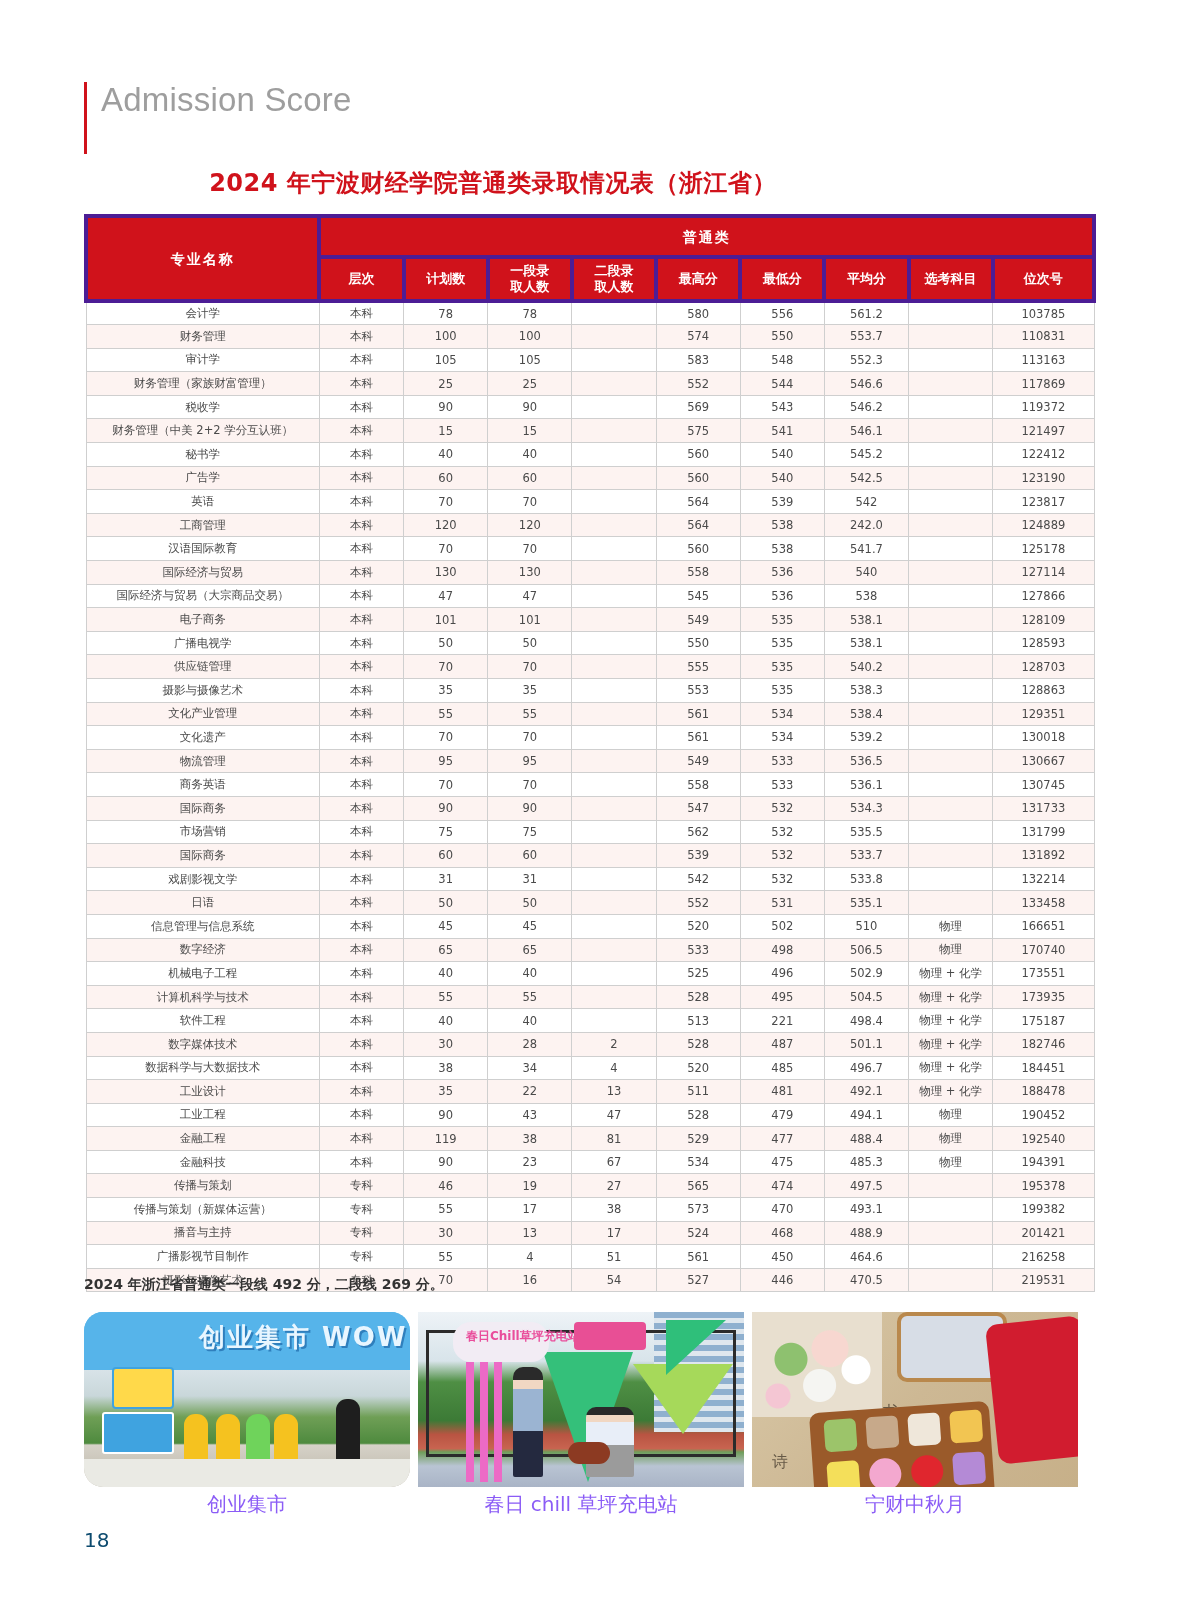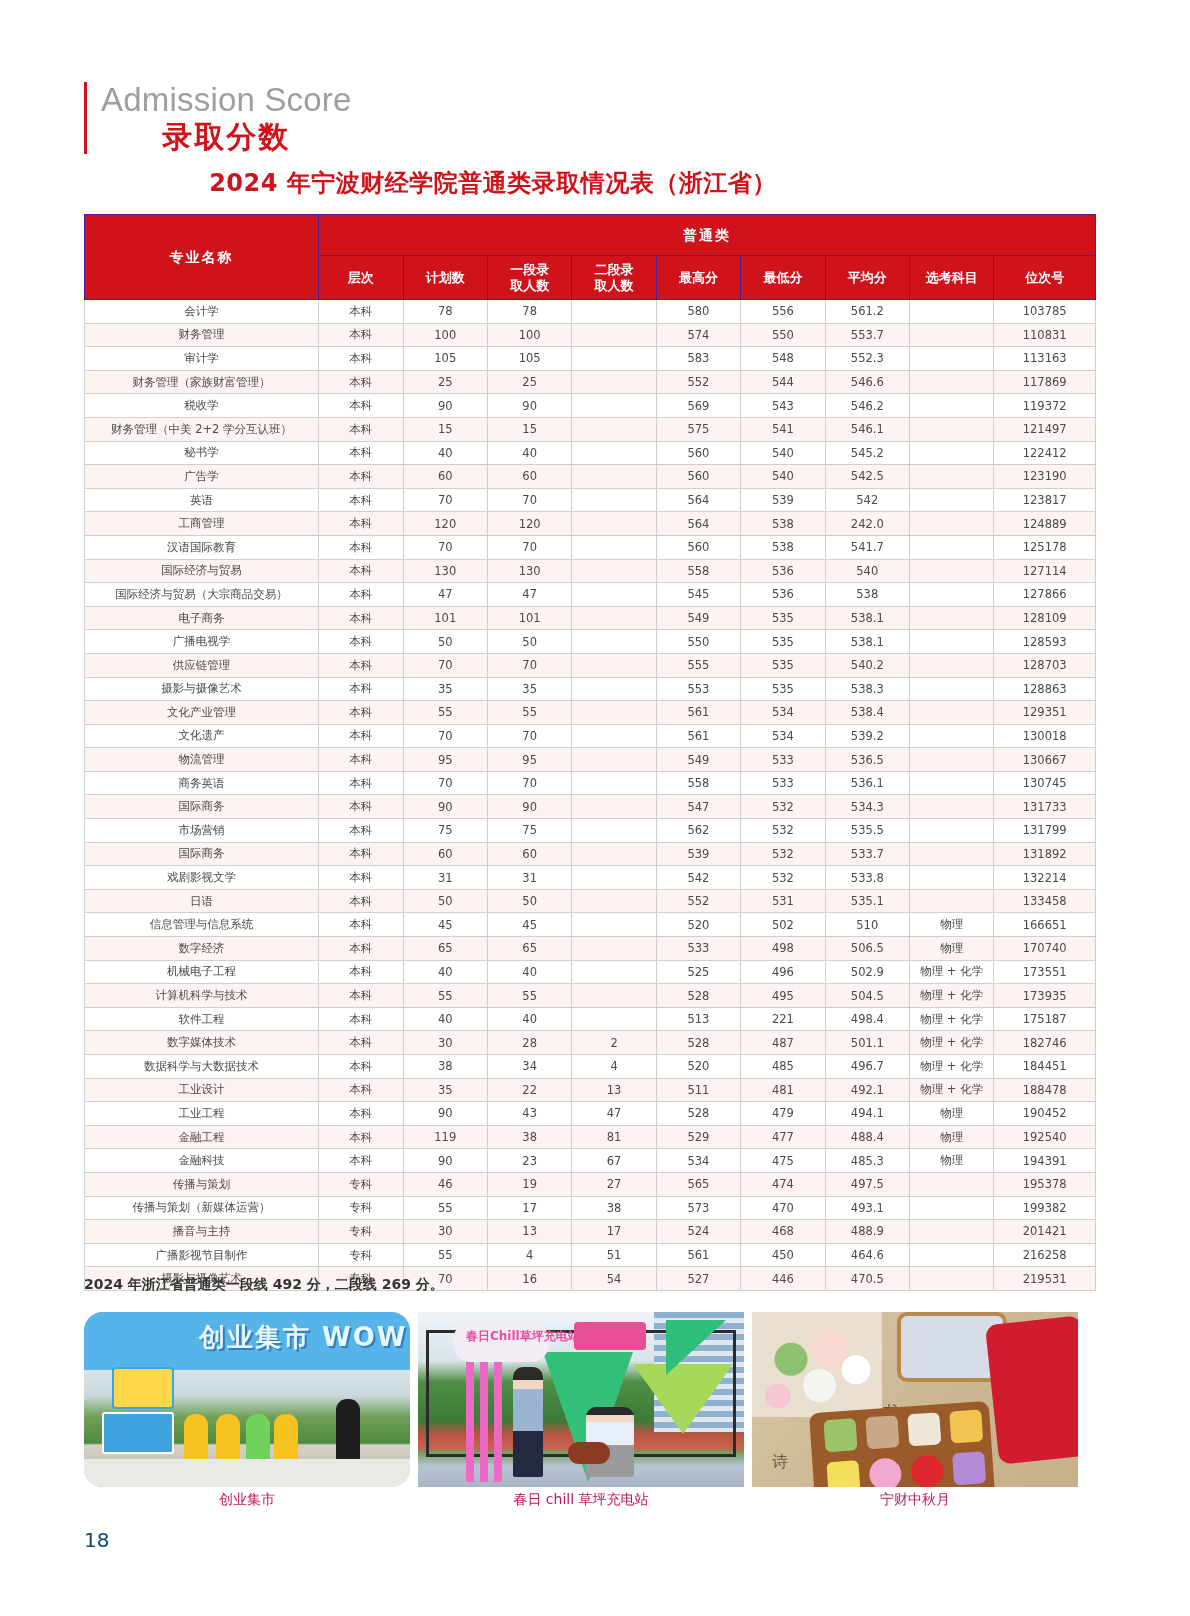--- a/index.html
+++ b/index.html
@@ -1,38 +1,38 @@
 <!DOCTYPE html>
 <html><head>
 <meta charset="utf-8">
 <style>
   * { box-sizing: border-box; margin: 0; padding: 0; }
   html, body { width: 1190px; height: 1616px; background: #ffffff; overflow: hidden; }
   body { position: relative; font-family: "DejaVu Sans", "Liberation Sans", sans-serif; color: #4a4a4a; }
 
-  .heading-block { position: absolute; left: 84px; top: 82px; height: 72px; border-left: 3px solid #d0121b; padding-left: 14px; text-align: center; }
+  .heading-block { position: absolute; left: 84px; top: 82px; height: 72px; border-left: 3px solid #d0121b; padding-left: 14px; }
   .heading-en { font-family: "Liberation Sans", sans-serif; font-size: 33px; color: #9e9e9e; line-height: 36px; letter-spacing: 0.2px; }
   .heading-zh { font-size: 30px; color: #d0121b; font-weight: bold; line-height: 38px; letter-spacing: 2px; }
 
   .table-title { position: absolute; left: 0; width: 986px; top: 167px; text-align: center; font-size: 24px; font-weight: bold; color: #d0121b; letter-spacing: 0.5px; }
 
   .table-wrap { position: absolute; left: 84px; top: 214px; width: 1012px; }
   table { border-collapse: collapse; width: 1012px; table-layout: fixed; }
-  th { background: #d0121b; color: #ffffff; font-weight: bold; font-size: 13px; border: 1px solid #4c1d95; text-align: center; line-height: 16px; }
+  th { background: #d0121b; color: #ffffff; font-weight: bold; font-size: 13px; border: 4px solid #4c1d95; text-align: center; line-height: 16px; }
   thead tr.r1 th { height: 41px; }
   thead tr.r2 th { height: 44px; }
   th.major-head { font-size: 14px; letter-spacing: 2px; }
   td { border: 1px solid #cfcfcf; text-align: center; font-size: 11.5px; height: 23.6px; color: #4a4a4a; white-space: nowrap; overflow: hidden; }
   tbody tr:nth-child(even) td { background: #fdf3f1; }
   tbody tr:nth-child(odd) td { background: #ffffff; }
 
   .footnote { position: absolute; left: 84px; top: 1276px; font-size: 14px; font-weight: bold; color: #333; }
 
   .photo { position: absolute; top: 1312px; width: 326px; height: 175px; overflow: hidden; }
-  .photo-caption { position: absolute; top: 1491px; width: 326px; text-align: center; font-size: 14px; color: #be185d; }
+  .photo-caption { position: absolute; top: 1491px; width: 326px; text-align: center; font-size: 20px; color: #8b5cf6; }
 
   .page-number { position: absolute; left: 84px; top: 1528px; font-size: 20px; color: #0c4a6e; }
 
   
   .p1 { left: 84px; background: linear-gradient(180deg, #5bb7e8 0%, #6ec3ef 32%, #d8e3e8 33%, #c9d7da 48%, #6f9f56 60%, #4e8a3e 75%, #d6d2c8 76%, #b9b3a6 100%); border-radius: 19px; }
   .p1 .banner { position: absolute; left: 0; top: 0; width: 326px; height: 58px; background: #56b4ea; }
   .p1 .banner-txt { position: absolute; left: 115px; top: 8px; font-size: 26px; font-weight: bold; color: #e8f6ff; letter-spacing: 2px; text-shadow: 2px 2px 0 #2f7fbd; }
   .p1 .sign { position: absolute; left: 28px; top: 55px; width: 62px; height: 42px; background: #ffd94a; border: 2px solid #3fa3e0; border-radius: 4px; }
   .p1 .sign2 { position: absolute; left: 18px; top: 100px; width: 72px; height: 42px; background: #3fa3e0; border: 2px solid #fff; border-radius: 3px; }
   .p1 .person { position: absolute; bottom: 18px; width: 24px; height: 55px; border-radius: 11px 11px 3px 3px; }
@@ -59,21 +59,20 @@
   .p3 .tray { position: absolute; left: 60px; top: 95px; width: 180px; height: 95px; background: #9a5a2a; border-radius: 10px; transform: rotate(-4deg); }
   .p3 .cake { position: absolute; width: 32px; height: 32px; border-radius: 6px; }
 
   .p3 .script { position: absolute; font-size: 16px; color: #3a3024; font-family: "DejaVu Serif", serif; opacity: 0.7; }
 </style>
 </head>
 <body>
 
 <div class="heading-block">
   <div class="heading-en">Admission Score</div>
-  <div class="heading-zh">录取分数</div>
 </div>
 
 <div class="table-title">2024 年宁波财经学院普通类录取情况表（浙江省）</div>
 
 <div class="table-wrap">
   <table>
     <colgroup>
       <col style="width:233px">
         <col style="width:84px">
         <col style="width:84px">

